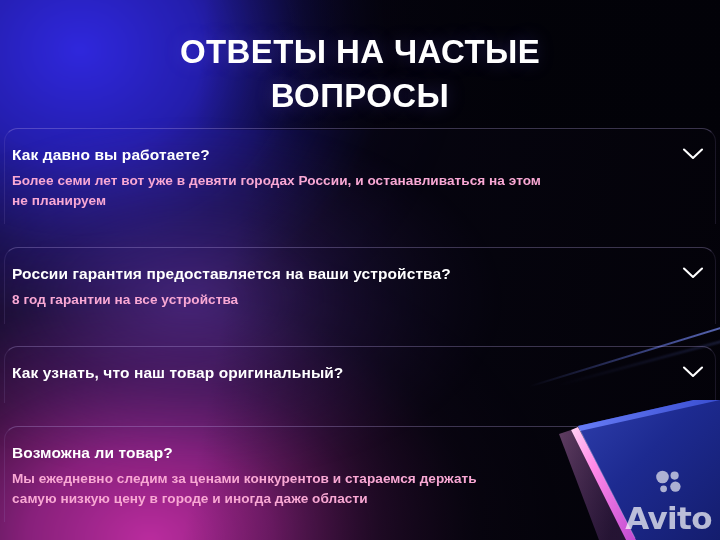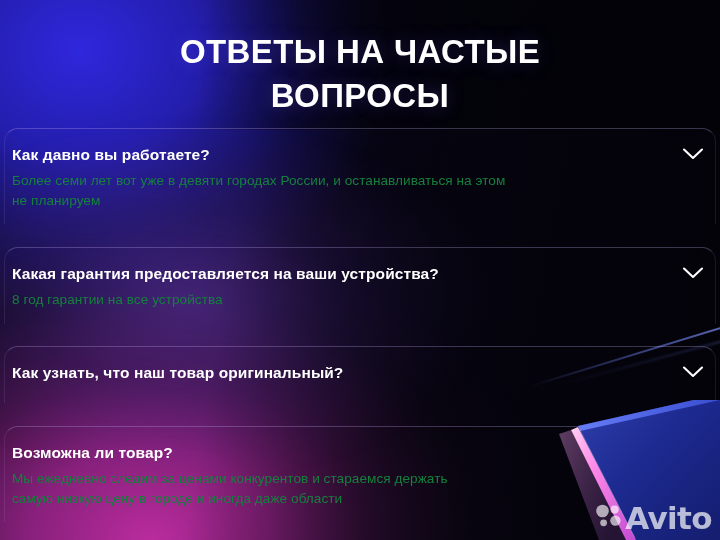--- a/index.html
+++ b/index.html
@@ -144,23 +144,23 @@
   }
   .faq-q {
     color: #ffffff;
     font-size: 15.5px;
     font-weight: bold;
     line-height: 1.25;
     margin: 0 0 7px 0;
     letter-spacing: 0.1px;
   }
   .faq-a {
-    color: #15803d;
+    color: #f9a8d4;
     font-size: 13.6px;
-    font-weight: normal;
+    font-weight: bold;
     line-height: 1.42;
     margin: 0;
     white-space: pre-line;
     letter-spacing: 0.05px;
   }
   .chev {
     position: absolute;
     right: 11px;
     top: 18px;
     width: 22px;
@@ -186,20 +186,21 @@
 
   
   .avito {
     position: absolute;
     right: 8px;
     bottom: 6px;
     display: flex;
     align-items: center;
     gap: 3px;
     opacity: 0.80;
+    flex-direction: column;
   }
   .avito-dots { display: block; }
   .avito-word {
     color: rgba(255,255,255,0.88);
     font-size: 31px;
     font-weight: bold;
     line-height: 1;
     letter-spacing: -0.6px;
     font-family: "DejaVu Sans", "Liberation Sans", sans-serif;
   }
@@ -228,21 +229,21 @@
       <div class="faq-a">Более семи лет вот уже в девяти городах России, и останавливаться на этом
 не планируем</div>
       <span class="chev">
         <svg width="22" height="14" viewBox="0 0 22 14" fill="none">
           <path d="M2 2.5 L11 11 L20 2.5" stroke="#ffffff" stroke-width="2.1" stroke-linecap="round" stroke-linejoin="round"></path>
         </svg>
       </span>
     </div>
 
     <div class="faq-item i1">
-      <div class="faq-q">Какая гарантия предоставляется на ваши устройства?</div>
+      <div class="faq-q">России гарантия предоставляется на ваши устройства?</div>
       <div class="faq-a">8 год гарантии на все устройства</div>
       <span class="chev">
         <svg width="22" height="14" viewBox="0 0 22 14" fill="none">
           <path d="M2 2.5 L11 11 L20 2.5" stroke="#ffffff" stroke-width="2.1" stroke-linecap="round" stroke-linejoin="round"></path>
         </svg>
       </span>
     </div>
 
     <div class="faq-item i2">
       <div class="faq-q">Как узнать, что наш товар оригинальный?</div>

